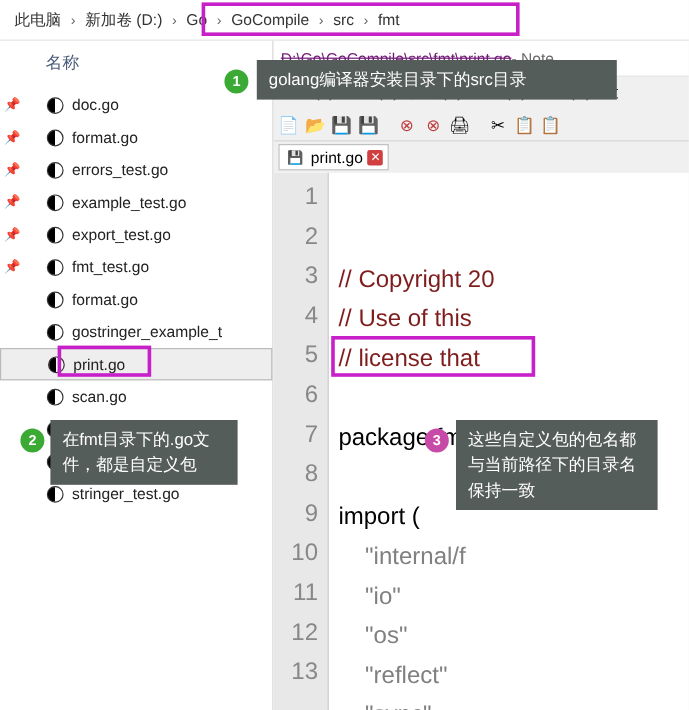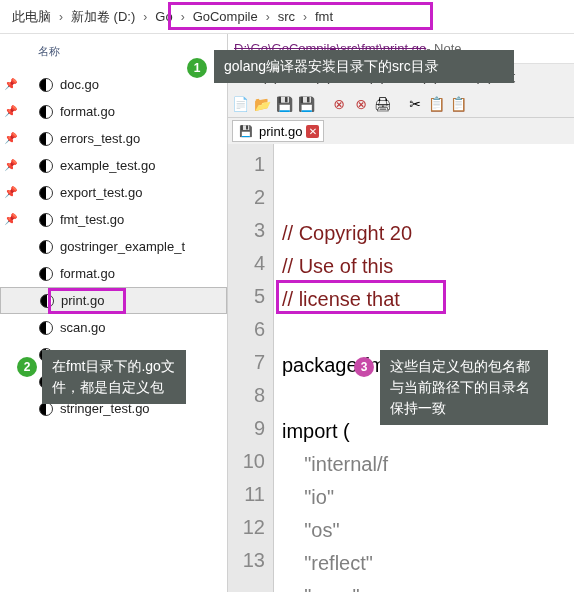--- a/index.html
+++ b/index.html
@@ -7,21 +7,21 @@
 
 
 .breadcrumb { display: flex; align-items: center; height: 34px; padding: 0 8px; font-size: 13px; color: #333; border-bottom: 1px solid #e0e0e0; position: relative; }
 .breadcrumb .seg { padding: 0 4px; text-align: center; }
 .breadcrumb .chev { padding: 0 4px; color: #666; font-size: 12px; }
 .bc-highlight { position: absolute; border: 3px solid #c820c8; top: 2px; height: 28px; pointer-events: none; }
 
 
 .columns { display: flex; height: calc(100% - 34px); }
 .left { width: 228px; min-width: 228px; background: #fff; border-right: 1px solid #d0d0d0; position: relative; }
-.left .header { padding: 10px 0 12px 38px; font-size: 11px; color: #4a5a7a; }
+.left .header { padding: 10px 0 12px 38px; font-size: 14px; color: #4a5a7a; }
 .filelist { }
 .file-row { display: flex; align-items: center; height: 27px; padding-left: 22px; font-size: 13px; color: #222; position: relative; }
 .file-row .pin { position: absolute; left: 4px; color: #888; font-size: 11px; }
 .file-row .icon { width: 16px; height: 16px; margin: 0 6px 0 16px; display: inline-flex; align-items: center; justify-content: center; }
 .file-row.selected { background: #eee; border: 1px solid #bbb; }
 .file-row .name { white-space: nowrap; overflow: hidden; text-overflow: clip; }
 .file-highlight { position: absolute; border: 3px solid #c820c8; pointer-events: none; }
 
 
 .right { flex: 1; background: #f5f5f5; position: relative; overflow: hidden; }
@@ -114,27 +114,27 @@
           <span class="pin">📌</span>
           <span class="icon">
             <span class="yy"></span>
           </span>
           <span class="name">fmt_test.go</span>
         </div>
         <div class="file-row">
           <span class="icon">
             <span class="yy"></span>
           </span>
+          <span class="name">format.go</span>
+        </div>
+        <div class="file-row">
+          <span class="icon">
+            <span class="yy"></span>
+          </span>
           <span class="name">gostringer_example_t</span>
-        </div>
-        <div class="file-row">
-          <span class="icon">
-            <span class="yy"></span>
-          </span>
-          <span class="name">format.go</span>
         </div>
         <div class="file-row selected">
           <span class="icon">
             <span class="yy"></span>
           </span>
           <span class="name">print.go</span>
         </div>
         <div class="file-row">
           <span class="icon">
             <span class="yy"></span>
@@ -217,16 +217,16 @@
         <div class="code-highlight" style="left:2px; top:136px; width:170px; height:34px;"></div>
       <div class="cmt">// Copyright 20</div><div class="cmt">// Use of this </div><div class="cmt">// license that</div><div class=""></div><div class="kw">package fmt</div><div class=""></div><div class="kw">import (</div><div class="str">    "internal/f</div><div class="str">    "io"</div><div class="str">    "os"</div><div class="str">    "reflect"</div><div class="str">    "sync"</div></div>
     </div>
   </div>
 </div>
 
 <span class="ann-num" style="left:187px; top:58px;">1</span>
 <div class="ann-box" style="left:214px; top:50px; width:300px;">golang编译器安装目录下的src目录</div>
 
 <span class="ann-num" style="left:17px; top:357px;">2</span>
-<div class="ann-box" style="left:42px; top:350px; width:144px;">在fmt目录下的.go文件，都是自定义包</div>
+<div class="ann-box" style="left:42px; top:350px; width:156px;">在fmt目录下的.go文件，都是自定义包</div>
 
 <span class="ann-num pink" style="left:354px; top:357px;">3</span>
 <div class="ann-box" style="left:380px; top:350px; width:168px;">这些自定义包的包名都与当前路径下的目录名保持一致</div>
 
 </body></html>

